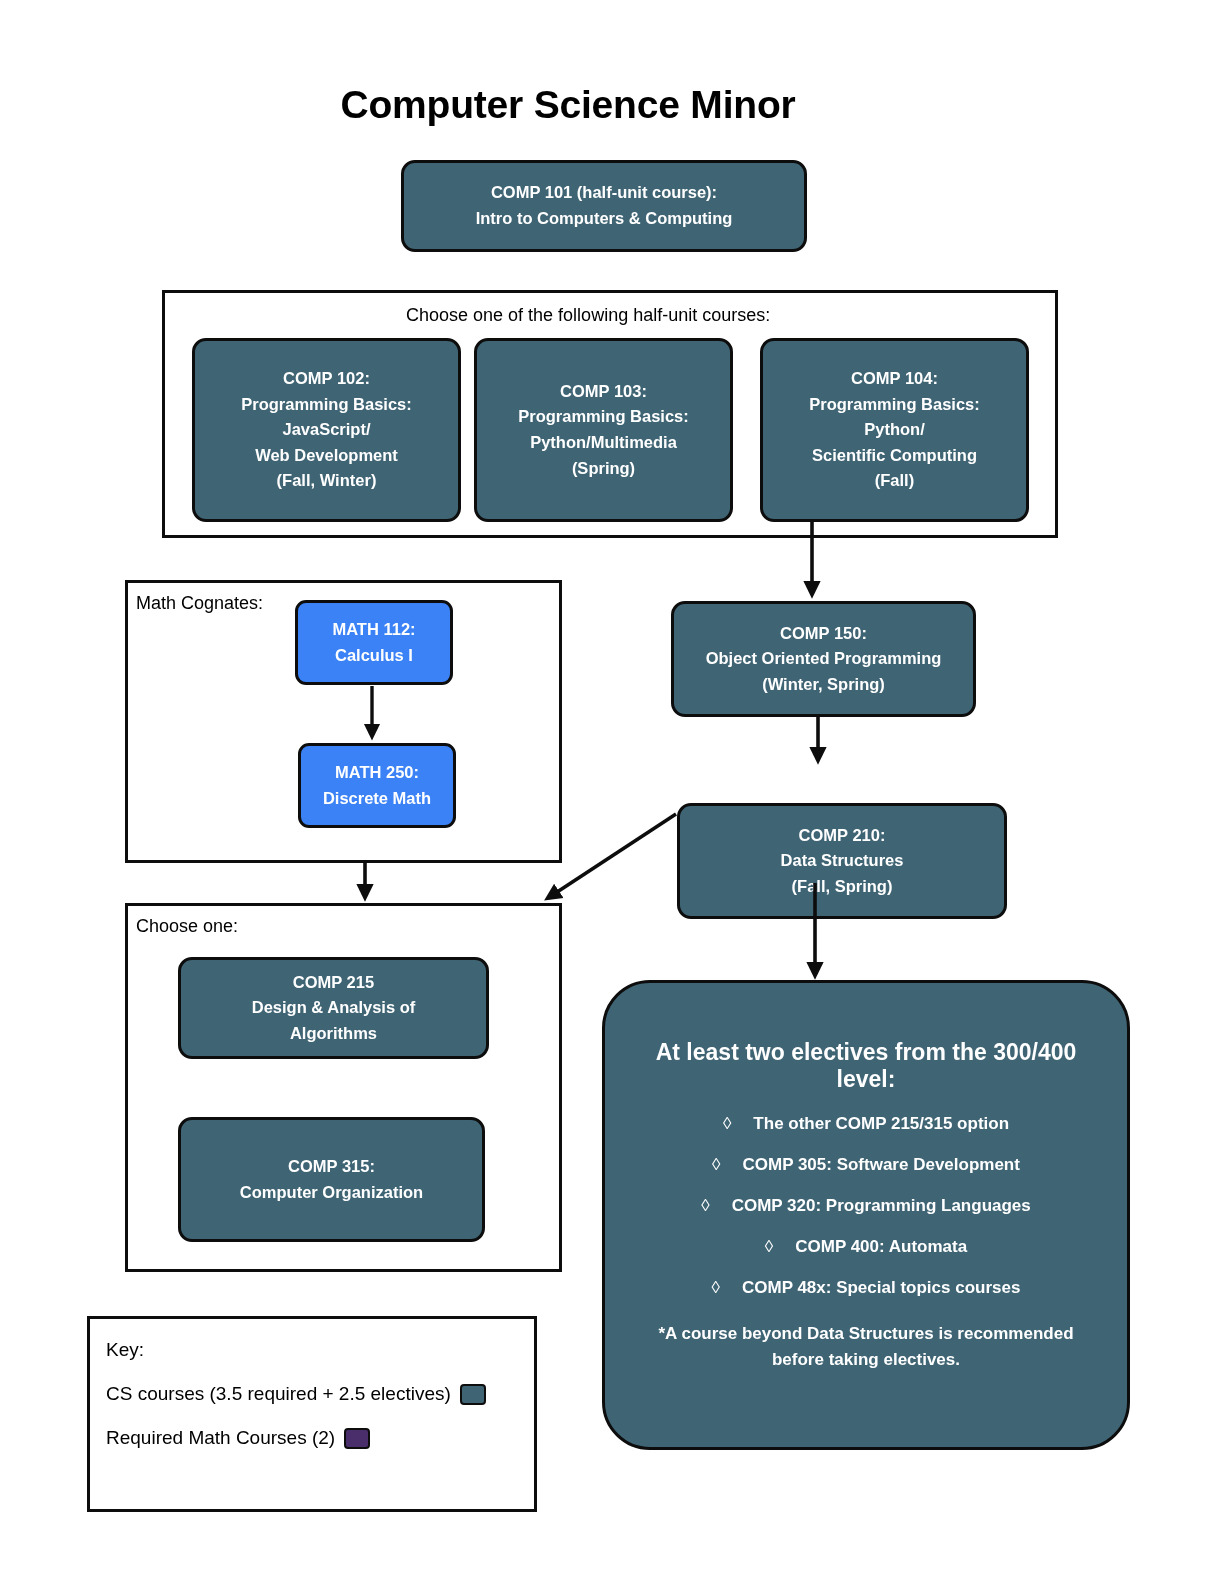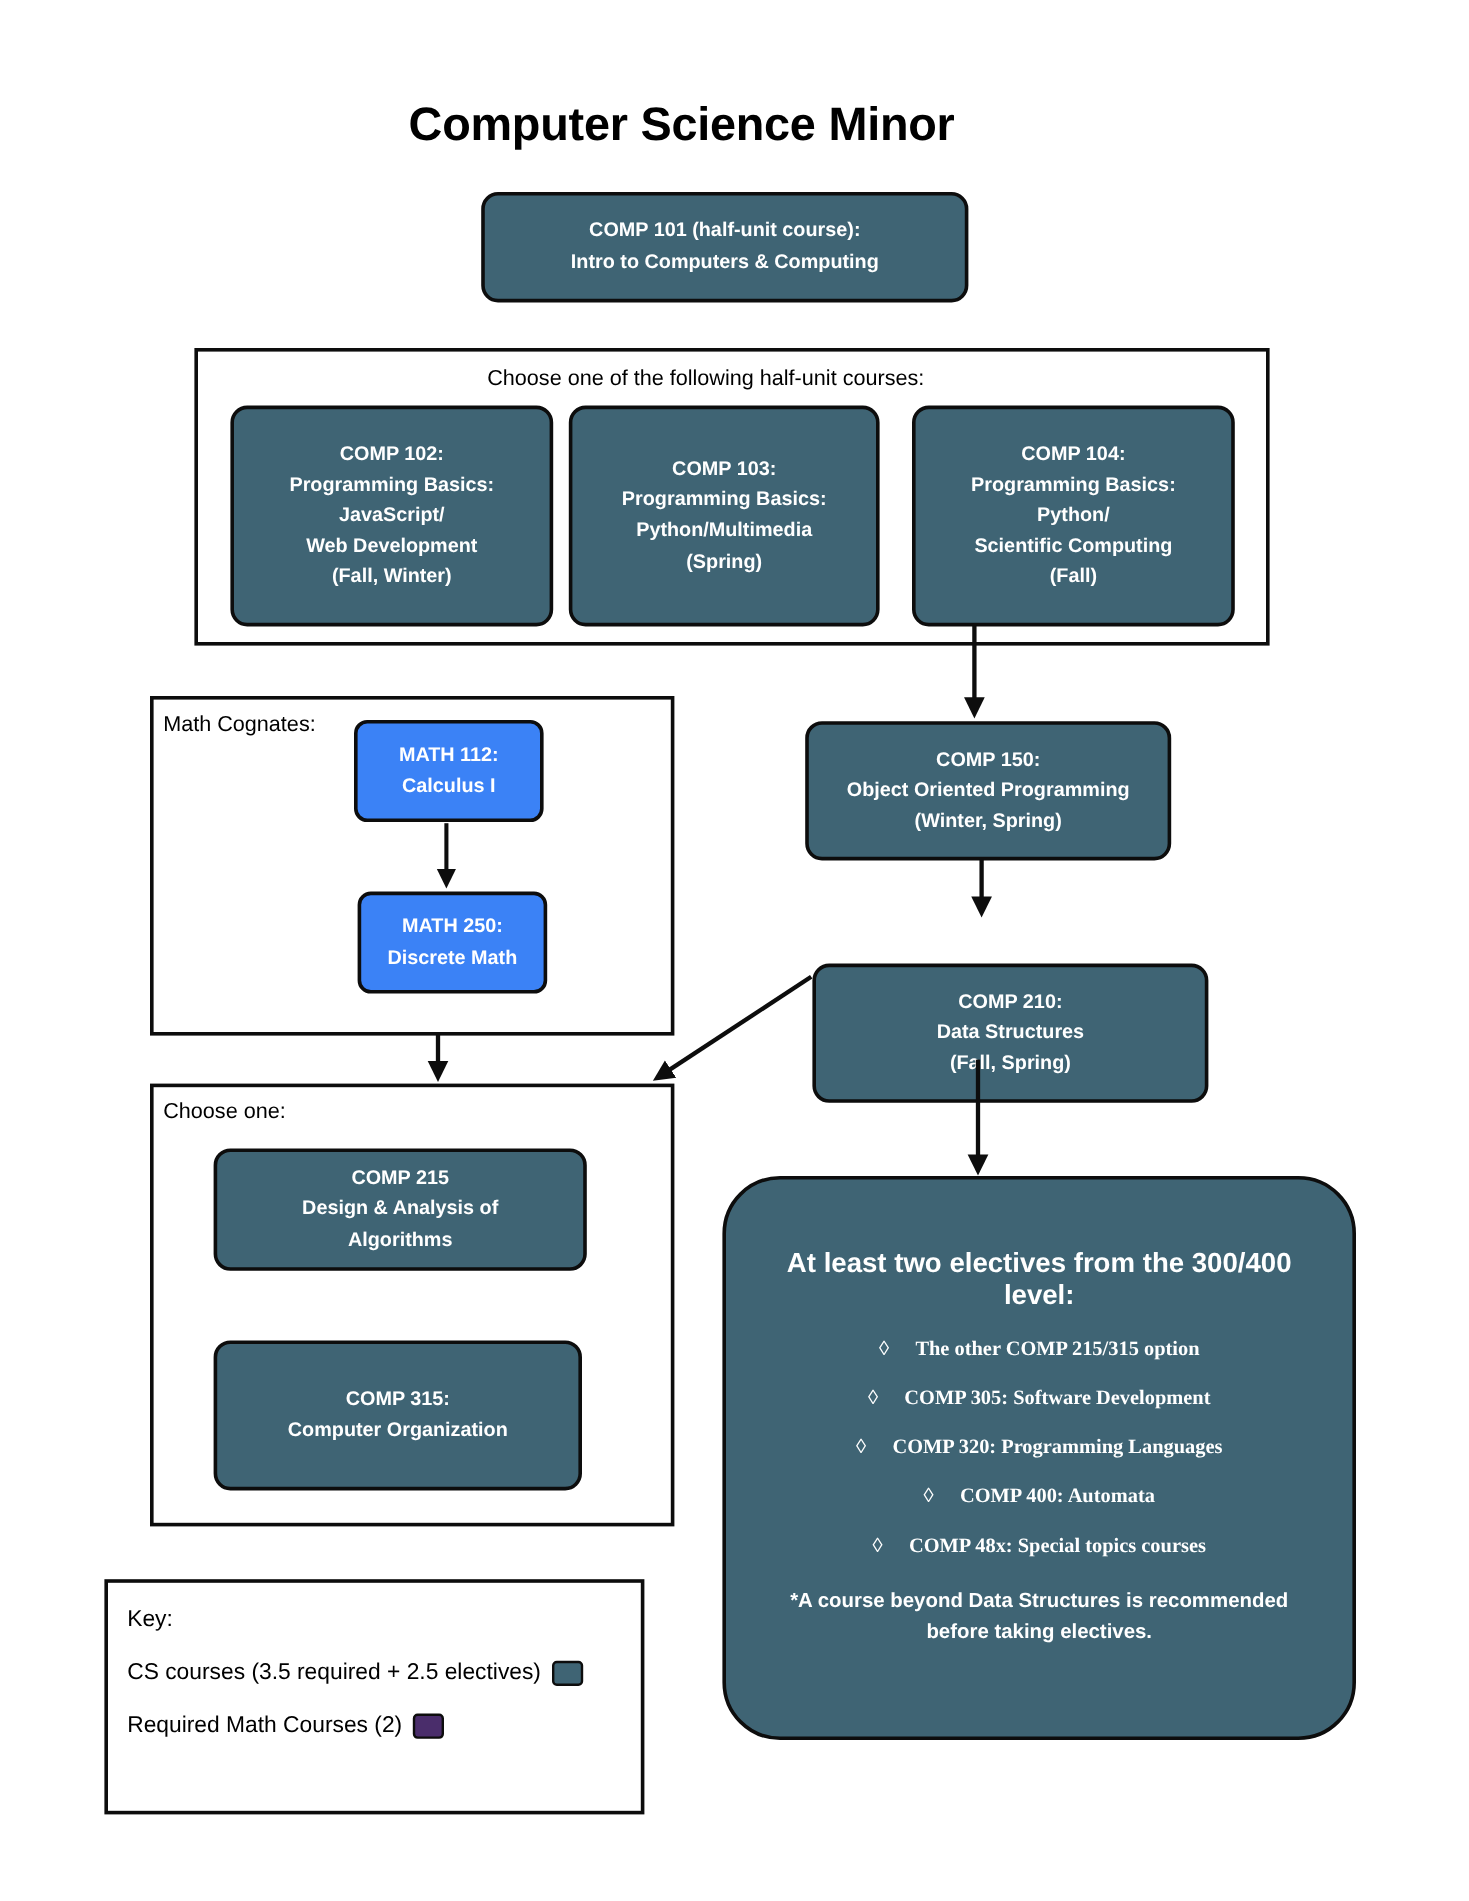--- a/index.html
+++ b/index.html
@@ -99,21 +99,20 @@
     font-weight: bold;
     text-align: center;
     margin-bottom: 21px;
   }
   .electives .opt {
     font-size: 17px;
     font-weight: bold;
     text-align: center;
     margin-bottom: 21px;
     white-space: nowrap;
-    font-family: Liberation Serif, serif;
   }
   .electives .opt .bullet {
     display: inline-block;
     margin-right: 22px;
     font-weight: normal;
   }
   .electives .foot {
     font-size: 17px;
     font-weight: bold;
     text-align: center;

